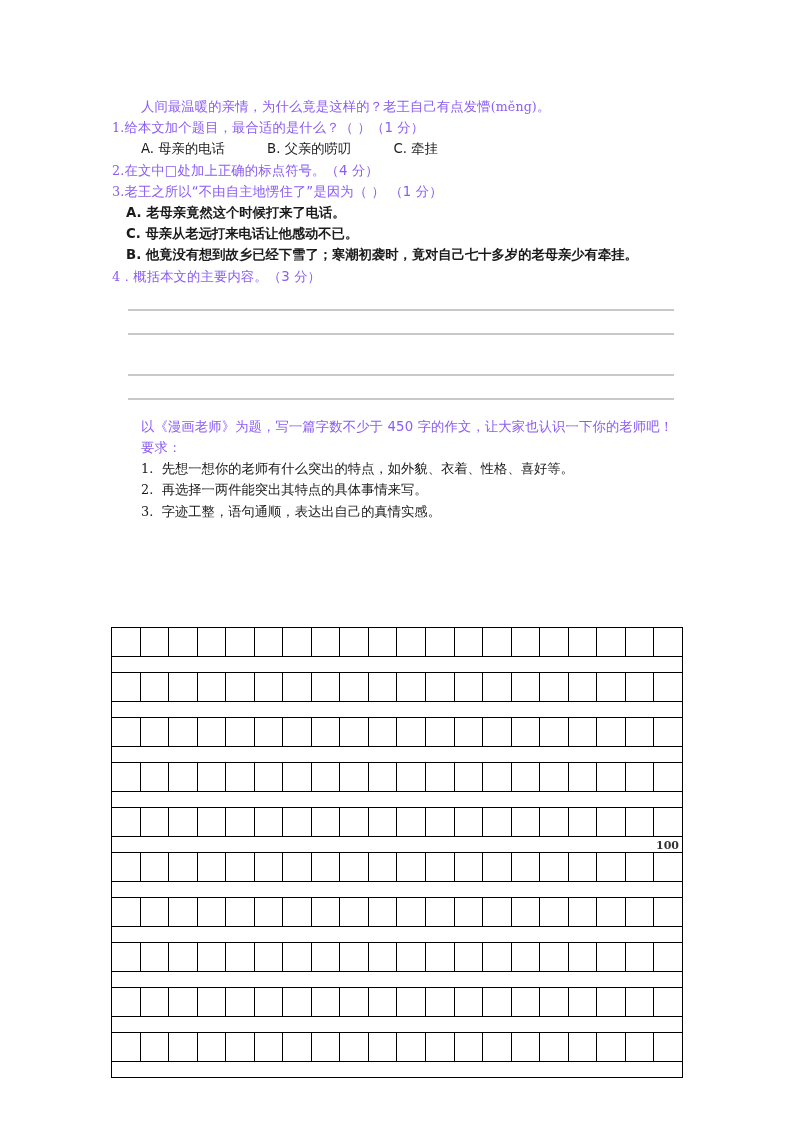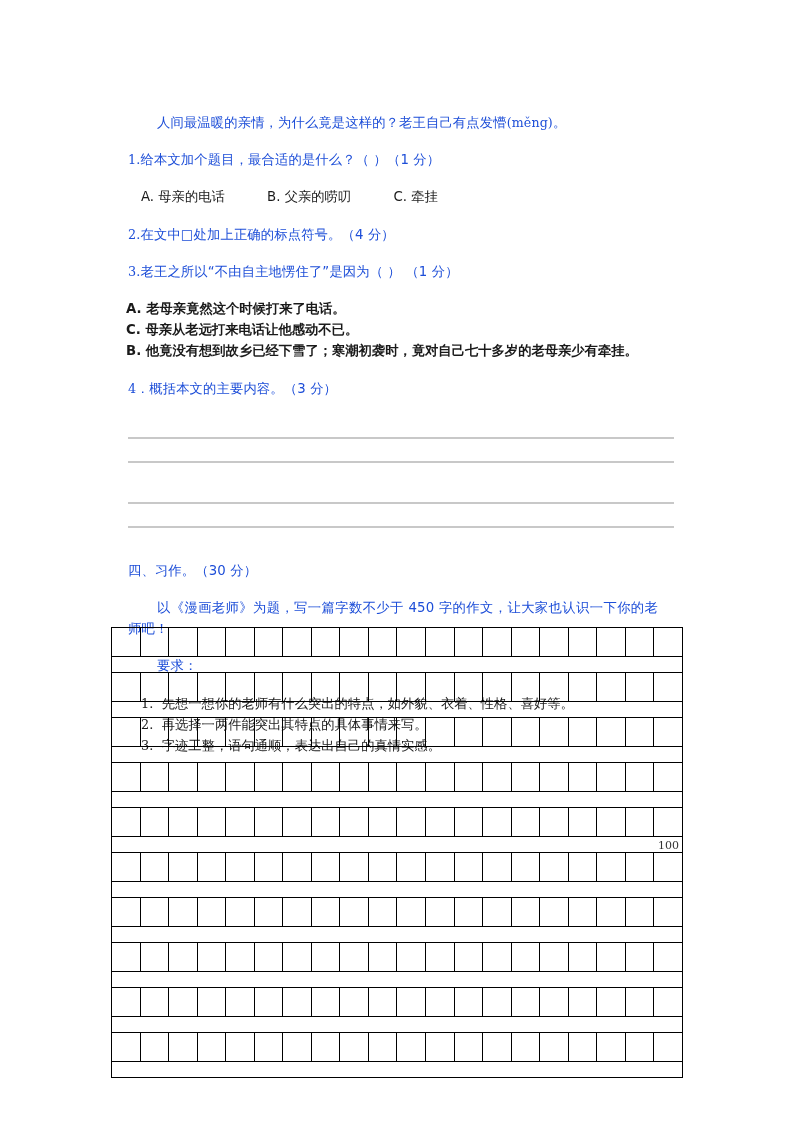--- a/index.html
+++ b/index.html
@@ -30,22 +30,22 @@
     top: 96px;
     width: 562px;
   }
 
   
   .para {
     font-size: 13.3px;
     line-height: 21.2px;
     letter-spacing: 0.15px;
     text-align: justify;
-    margin: 16px;
-    color: #1d4ed8;
+    margin: 0;
+    color: #8b5cf6;
   }
   .para.indent {
     text-indent: 29px;
   }
   .opt-line {
     font-size: 13.3px;
     line-height: 21.2px;
     margin: 0;
     padding-left: 29px;
     white-space: pre;
@@ -112,20 +112,21 @@
   table.grid tr.spacer td.edge-l { border-left: 1.6px solid #000; }
   table.grid tr.spacer td.edge-r { border-right: 1.6px solid #000; }
   .count-mark {
     position: absolute;
     right: 3px;
     bottom: -1px;
     font-family: "DejaVu Serif", "Liberation Serif", serif;
     font-size: 11px;
     color: #333;
     line-height: 14px;
+    font-weight: bold;
   }
   .sp-cell { border-top: 1.3px solid #000; border-bottom: 1.3px solid #000; }
 </style>
 </head>
 <body>
 
 <div class="page">
 
   <div class="content">
 
@@ -147,21 +148,20 @@
     <div class="rule-gap-a"></div>
     <div class="rule"></div>
 
     <div style="height:15px"></div>
     <div class="rule-gap-b"></div>
     <div class="rule"></div>
     <div class="rule-gap-a"></div>
     <div class="rule"></div>
 
     <div style="height:16px"></div>
-    <p class="para">四、习作。（30 分）</p>
     <p class="para indent">以《漫画老师》为题，写一篇字数不少于 450 字的作文，让大家也认识一下你的老师吧！</p>
     <p class="para indent">要求：</p>
 
     <p class="opt-line"><span class="sn">1.</span>  <span>先想一想你的老师有什么突出的特点，如外貌、衣着、性格、喜好等。</span></p>
     <p class="opt-line"><span class="sn">2.</span>  <span>再选择一两件能突出其特点的具体事情来写。</span></p>
     <p class="opt-line"><span class="sn">3.</span>  <span>字迹工整，语句通顺，表达出自己的真情实感。</span></p>
   </div>
 
   <div class="grid-wrap">
     <table class="grid">

